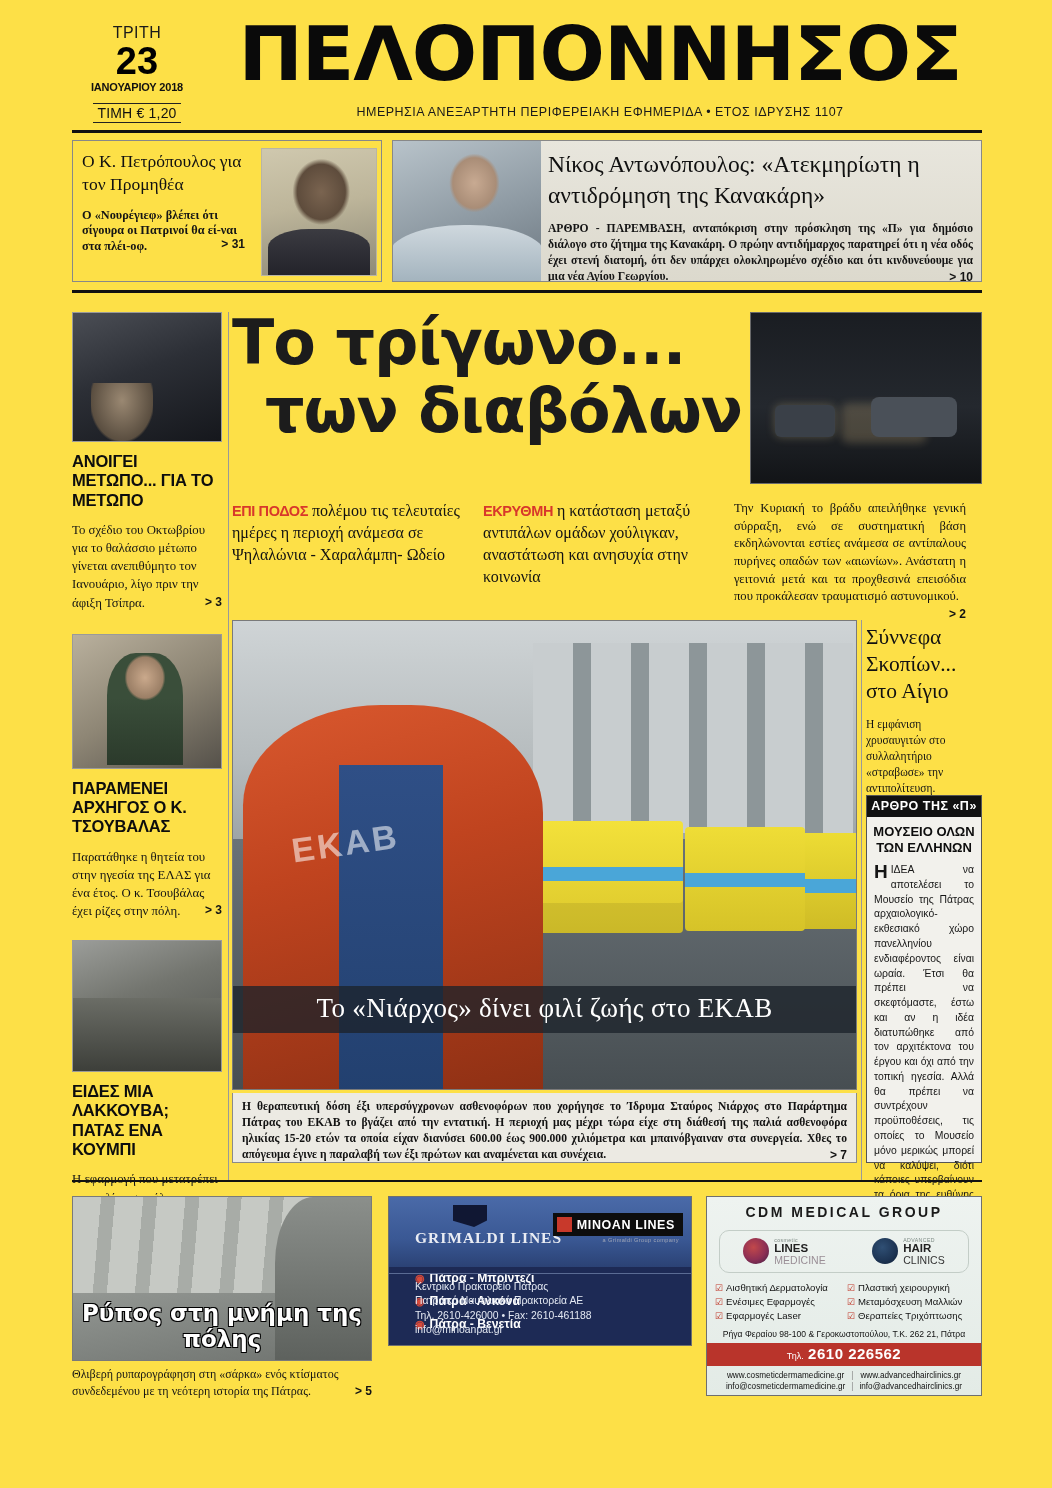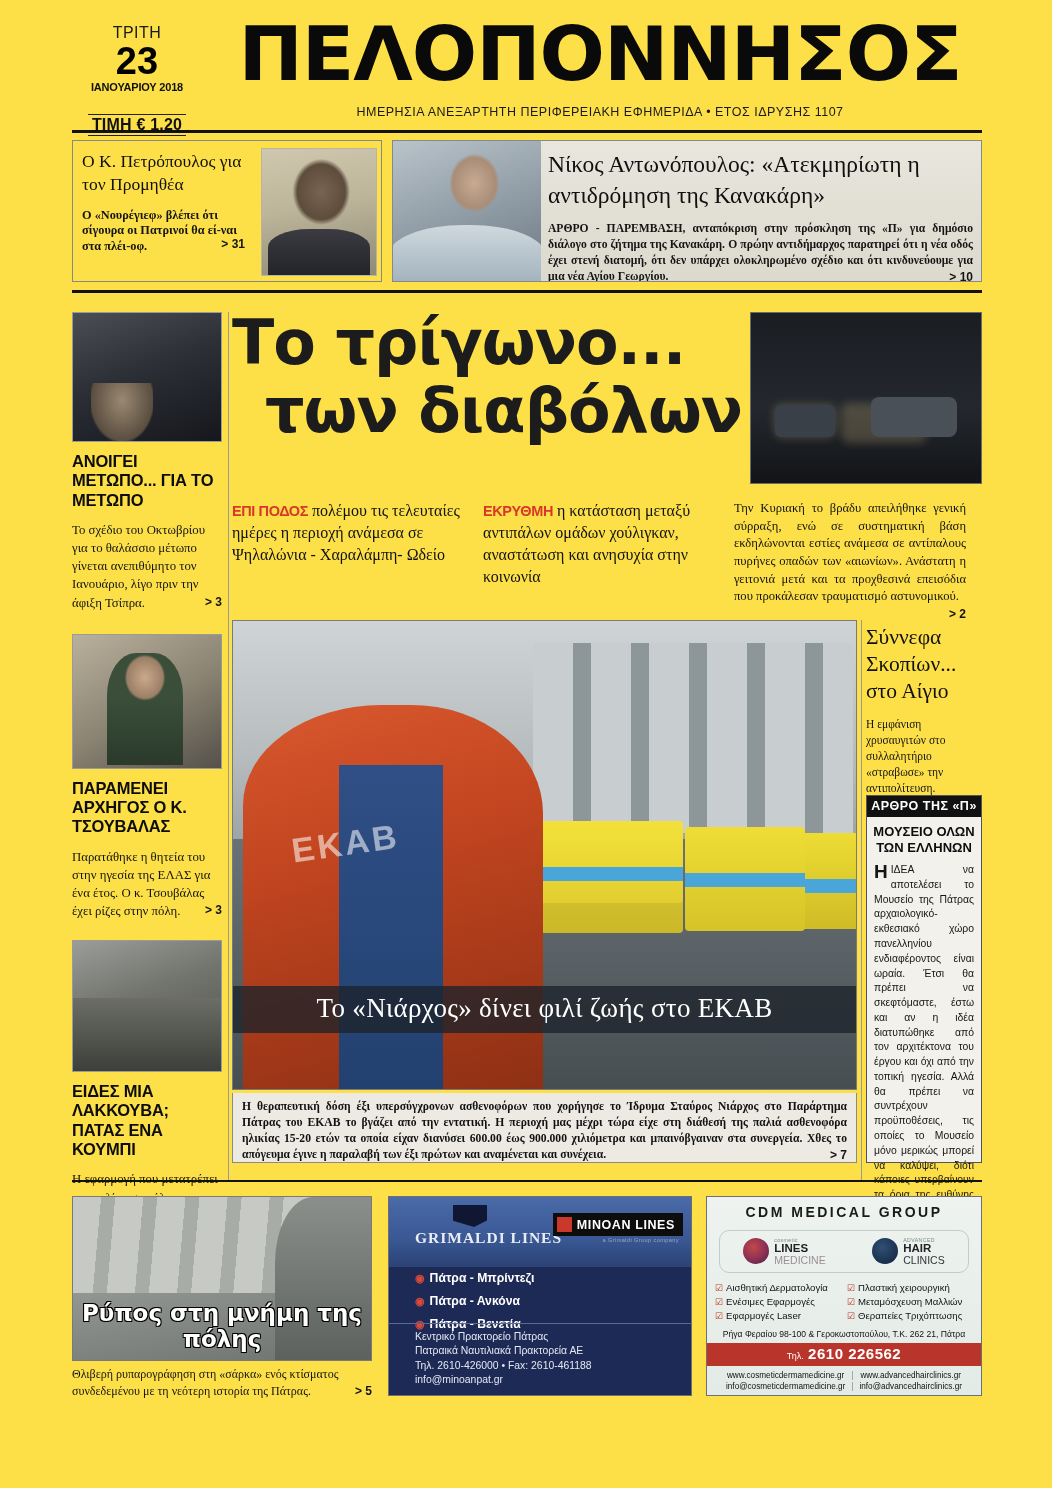--- a/index.html
+++ b/index.html
@@ -50,24 +50,24 @@
     margin: 1px 0 2px 0;
     color: #000;
   }
   .dateblock .monthyear {
     font-size: 11px;
     font-weight: bold;
     letter-spacing: -0.2px;
     color: #111;
   }
   .dateblock .price {
-    margin: 21px auto 0 auto;
+    margin: 10px auto 0 auto;
     display: inline-block;
-    font-size: 16px;
-    font-weight: bold;
+    font-size: 14px;
+    font-weight: normal;
     border-top: 1.5px solid #222;
     border-bottom: 1.5px solid #222;
     padding: 1px 4px;
     letter-spacing: 0.2px;
   }
   .titleblock {
     flex: 1;
     padding-left: 16px;
   }
   .paper-title {
@@ -413,21 +413,21 @@
     z-index: 3;
   }
   .bcap {
     position: absolute; left: 72px; top: 1366px; width: 300px;
   }
   .bcap p { margin: 0; font-size: 12px; line-height: 1.38; color: #141414; }
   .bcap .pagref { float: right; }
 
   
   .ad-grimaldi {
-    position: absolute; left: 388px; top: 1196px; width: 304px; height: 200px;
+    position: absolute; left: 388px; top: 1196px; width: 304px; height: 150px;
     border: 1px solid #6f6f6f; box-sizing: border-box; overflow: hidden;
     background: #1d2a55;
     font-family: "Liberation Sans", sans-serif;
   }
   .ag-top { position: relative; height: 70px; background: linear-gradient(180deg,#4a6aa8 0%, #3a5894 60%, #2b4275 100%); }
   .ag-flag { position:absolute; left: 64px; top: 8px; width: 34px; height: 22px; background:#101733; clip-path: polygon(0 0,100% 0,100% 70%,62% 100%,0 72%); }
   .ag-grim { position:absolute; left: 26px; top: 32px; font-family:"Liberation Serif", serif; font-size: 15.5px; letter-spacing: 1px; color:#e9ecf3; font-weight:bold;}
   .ag-minoan { position:absolute; right: 8px; top: 16px; background:#0d0d0d; padding: 4px 8px 4px 4px; display:flex; align-items:center; gap:5px;}
   .ag-mbox { width: 15px; height: 15px; background:#c8392b; }
   .ag-mtxt { color:#fff; font-weight:bold; font-size: 12.5px; letter-spacing:.6px;}

